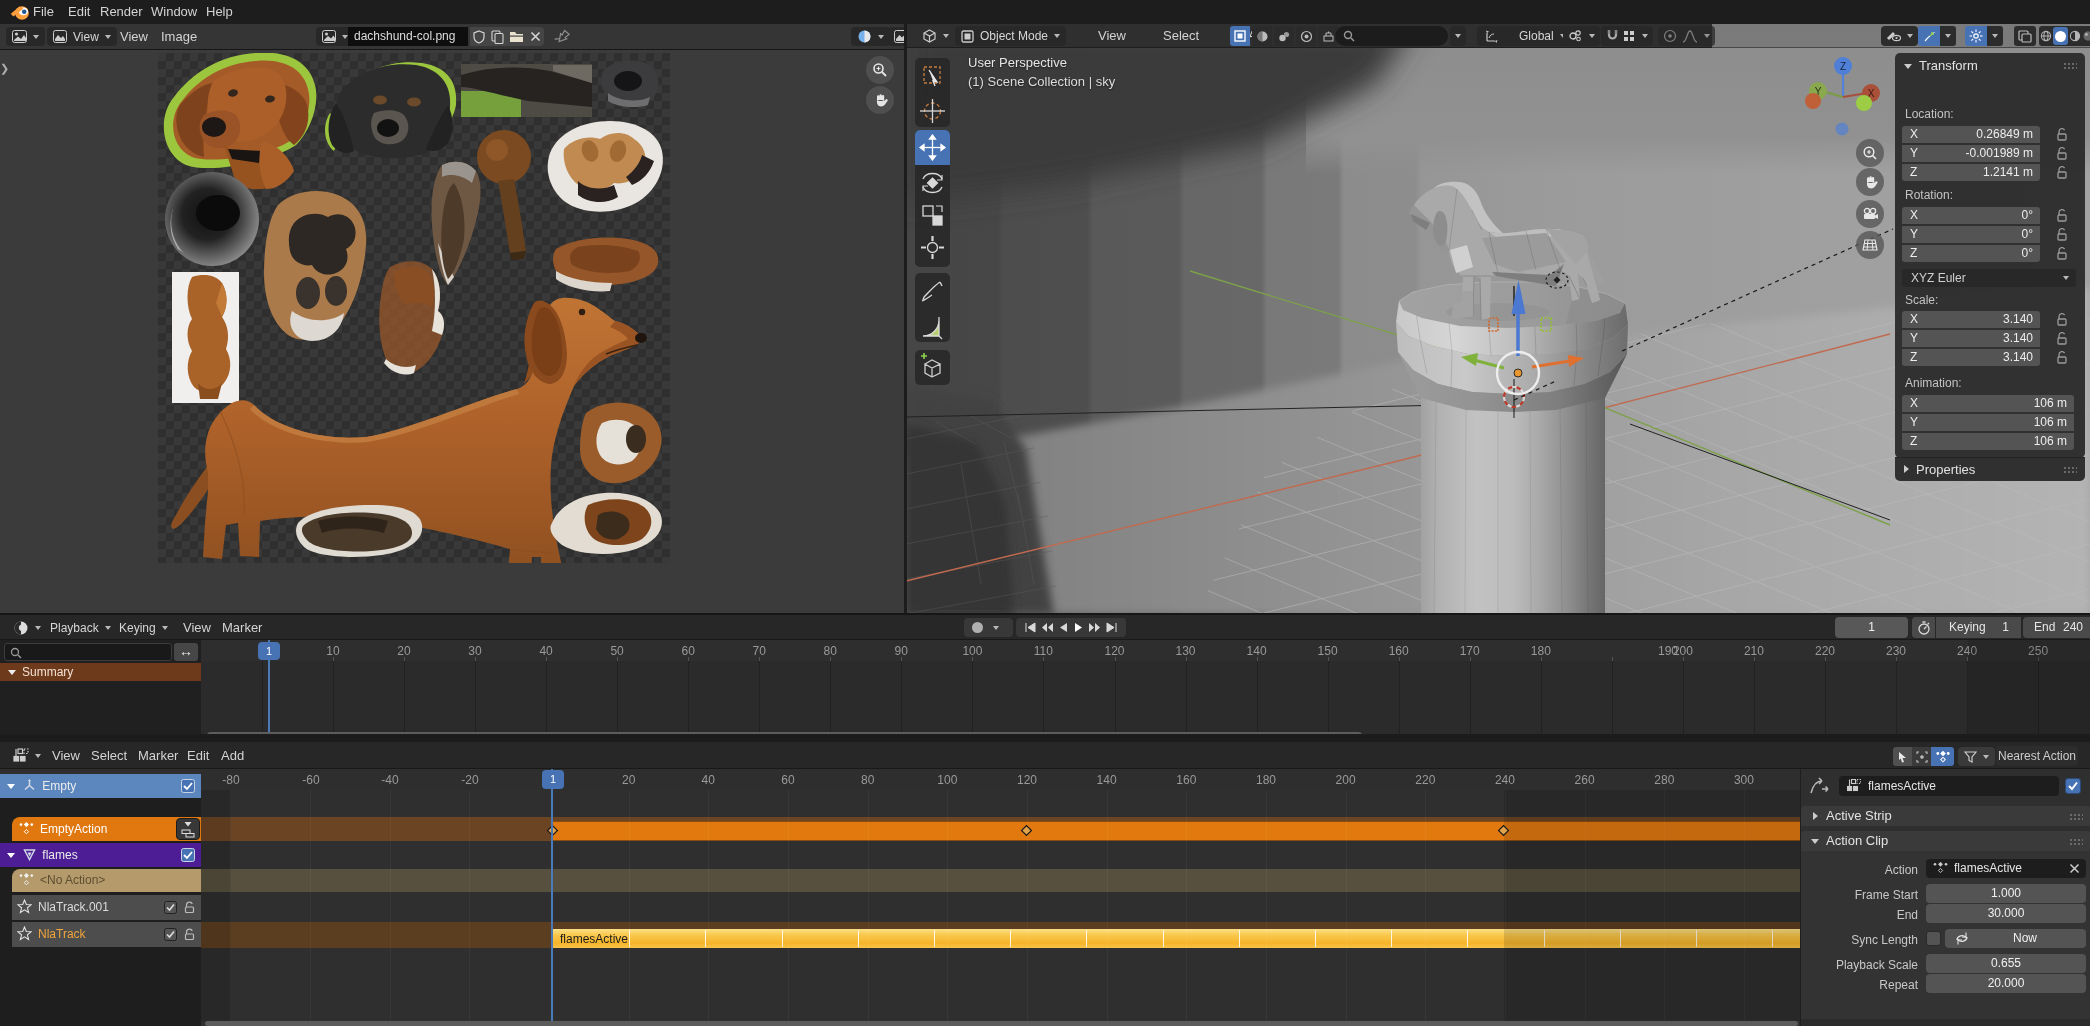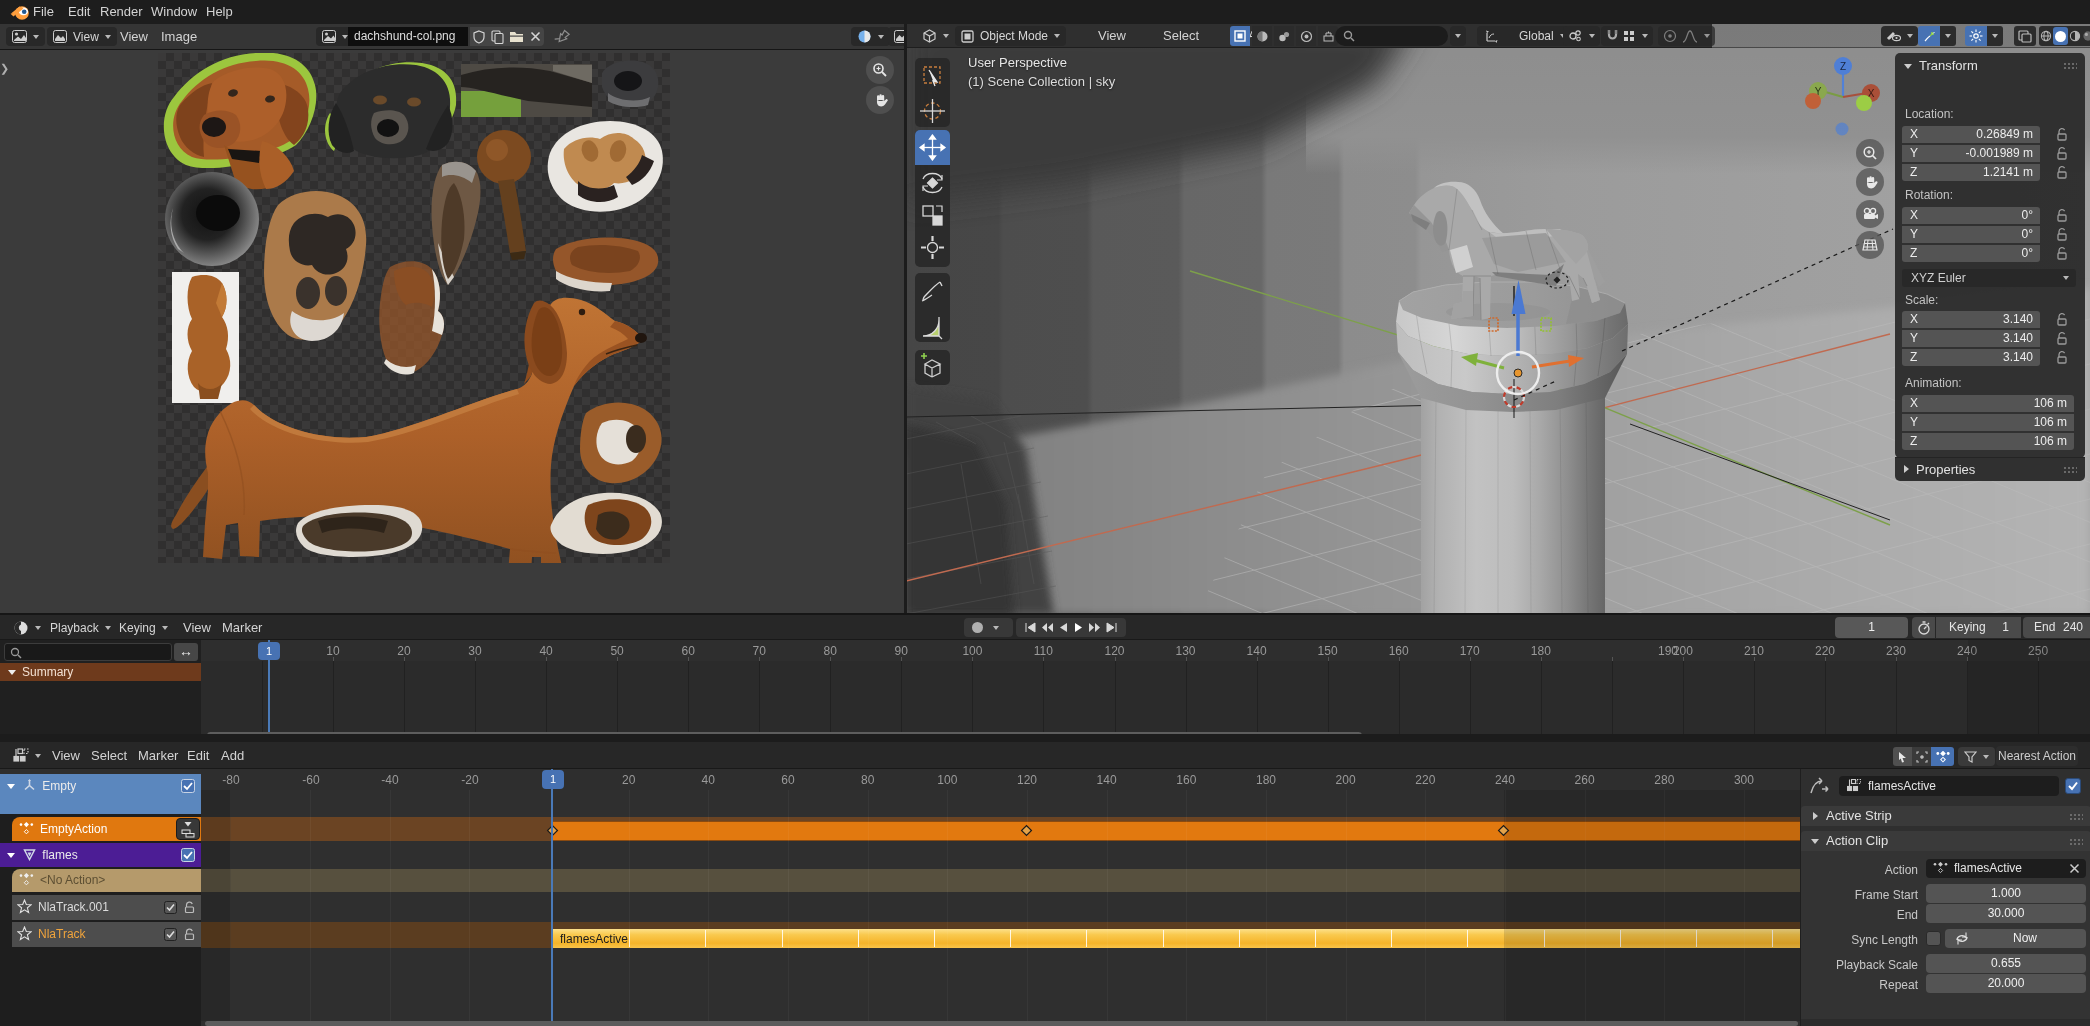--- a/index.html
+++ b/index.html
@@ -1063,21 +1063,21 @@
       <rect x="9" y="6" width="7" height="7" transform="rotate(45 12.5 9.5)"></rect>
       <rect x="483" y="6" width="7" height="7" transform="rotate(45 486.5 9.5)"></rect>
       <rect x="960" y="6" width="7" height="7" transform="rotate(45 963.5 9.5)"></rect>
     </g>
   </svg>
 
   <div class="abs" style="left:551px;top:27px;width:2px;height:252px;background:#4a7ab8"></div>
   <div class="abs" style="left:542px;top:28px;width:22px;height:19px;background:#4772b3;border-radius:4px;color:#fff;font-size:11px;text-align:center;line-height:19px">1</div>
 
   <div class="abs" style="left:0;top:48px;width:201px;height:236px;background:#1e1e1e"></div>
-  <div class="abs" style="left:0;top:32px;width:201px;height:40px;background:#5b87be;color:#ebebeb;font-size:12px;line-height:24px">
+  <div class="abs" style="left:0;top:32px;width:201px;height:24px;background:#5b87be;color:#ebebeb;font-size:12px;line-height:24px">
     <span class="tri tridown" style="margin:0 5px 1px 7px;border-top-color:#fff"></span>
     <svg style="vertical-align:-2px;margin-right:6px" width="13" height="13" viewBox="0 0 13 13">
         <path d="M6.5 6.5 L6.5 1 M6.5 6.5 L2 10.5 M6.5 6.5 L11 10.5" stroke="#cfd8e6" stroke-width="1.6"></path>
         <path d="M5 2 H8 L6.5 0 Z" fill="#cfd8e6"></path>
       </svg>Empty
     <svg style="position:absolute;right:6px;top:5px" width="14" height="14" viewBox="0 0 14 14">
         <rect x="0.5" y="0.5" width="13" height="13" rx="2" fill="#4772b3" stroke="#c7d3e4"></rect>
         <path d="M3 7 L6 10 L11 4" stroke="#fff" stroke-width="1.8" fill="none"></path>
       </svg>
   </div>

